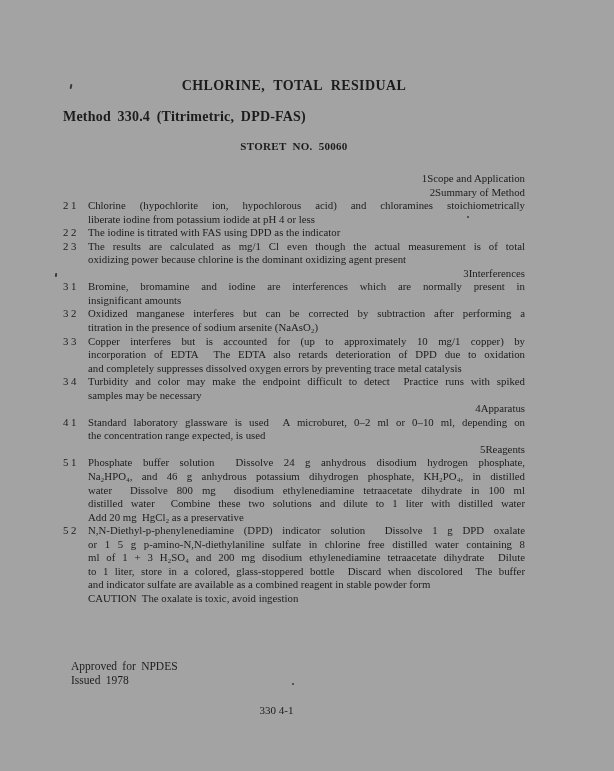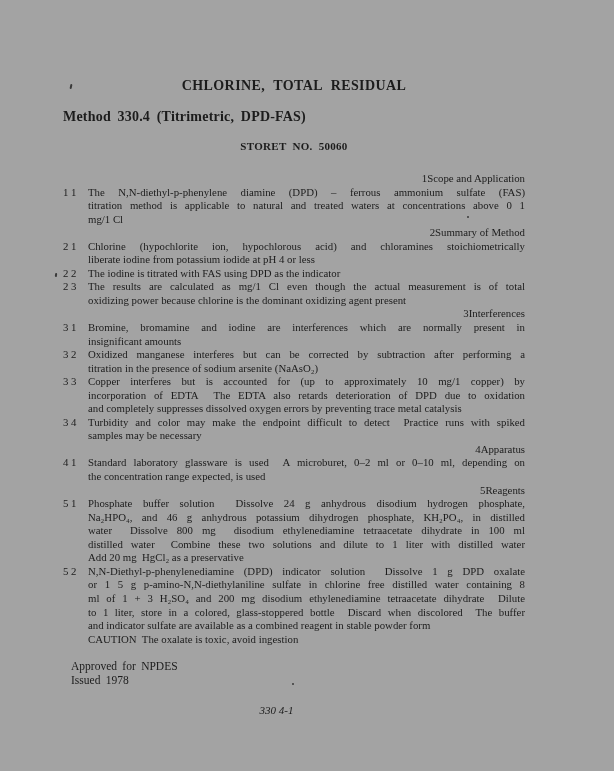--- a/index.html
+++ b/index.html
@@ -40,48 +40,40 @@
   .ln{white-space:pre-wrap;text-justify:inter-word;}
   .ln.j{text-align:justify;text-align-last:justify;}
   .footer-line{
     position:absolute;left:71px;
     font-size:11.5px;word-spacing:2.5px;white-space:pre-wrap;
   }
   .approved{top:660px;}
   .issued{top:674px;}
   .page-num{
     position:absolute;left:28px;right:89px;top:704px;
-    text-align:center;font-size:11px;white-space:pre-wrap;font-style:italic;
+    text-align:center;font-size:11px;white-space:pre-wrap;
   }
   .speck{position:absolute;background:#3a3a3a;border-radius:1px;}
   .speck.tick1{left:70px;top:84px;width:2px;height:5px;transform:rotate(12deg);}
   .speck.tick2{left:55px;top:273px;width:2px;height:4px;transform:rotate(8deg);}
   .speck.dot1{left:467px;top:216px;width:2px;height:2px;}
   .speck.dot2{left:292px;top:683px;width:2px;height:2px;}
 </style>
 </head>
 <body>
 
 <div class="page">
 
   <div class="doc-title">CHLORINE, TOTAL RESIDUAL</div>
   <div class="doc-subtitle">Method 330.4 (Titrimetric, DPD-FAS)</div>
   <div class="storet">STORET NO. 50060</div>
 
   <div class="body">
       <div class="section">
         <div class="sec-head"><span class="sec-num">1</span><span class="sec-title">Scope and Application</span></div>
-        <div class="item">
-          <span class="item-num">1 1</span>
-          <div class="item-text">
-            <div class="ln j">The N,N-diethyl-p-phenylene diamine (DPD) – ferrous ammonium sulfate (FAS)</div>
-            <div class="ln j">titration method is applicable to natural and treated waters at concentrations above 0 1</div>
-            <div class="ln">mg/1 Cl</div>
-          </div>
-        </div>
       </div>
       <div class="section">
         <div class="sec-head"><span class="sec-num">2</span><span class="sec-title">Summary of Method</span></div>
         <div class="item">
           <span class="item-num">2 1</span>
           <div class="item-text">
             <div class="ln j">Chlorine (hypochlorite ion, hypochlorous acid) and chloramines stoichiometrically</div>
             <div class="ln">liberate iodine from potassium iodide at pH 4 or less</div>
           </div>
         </div>

